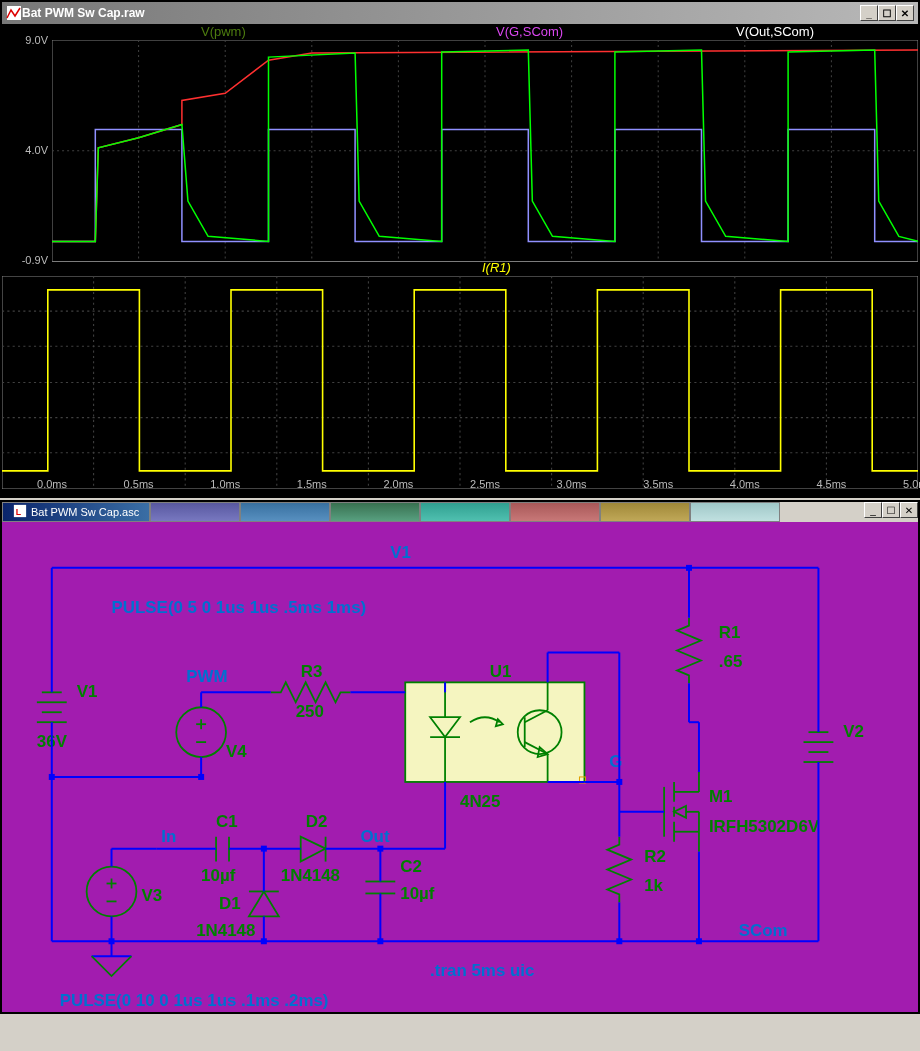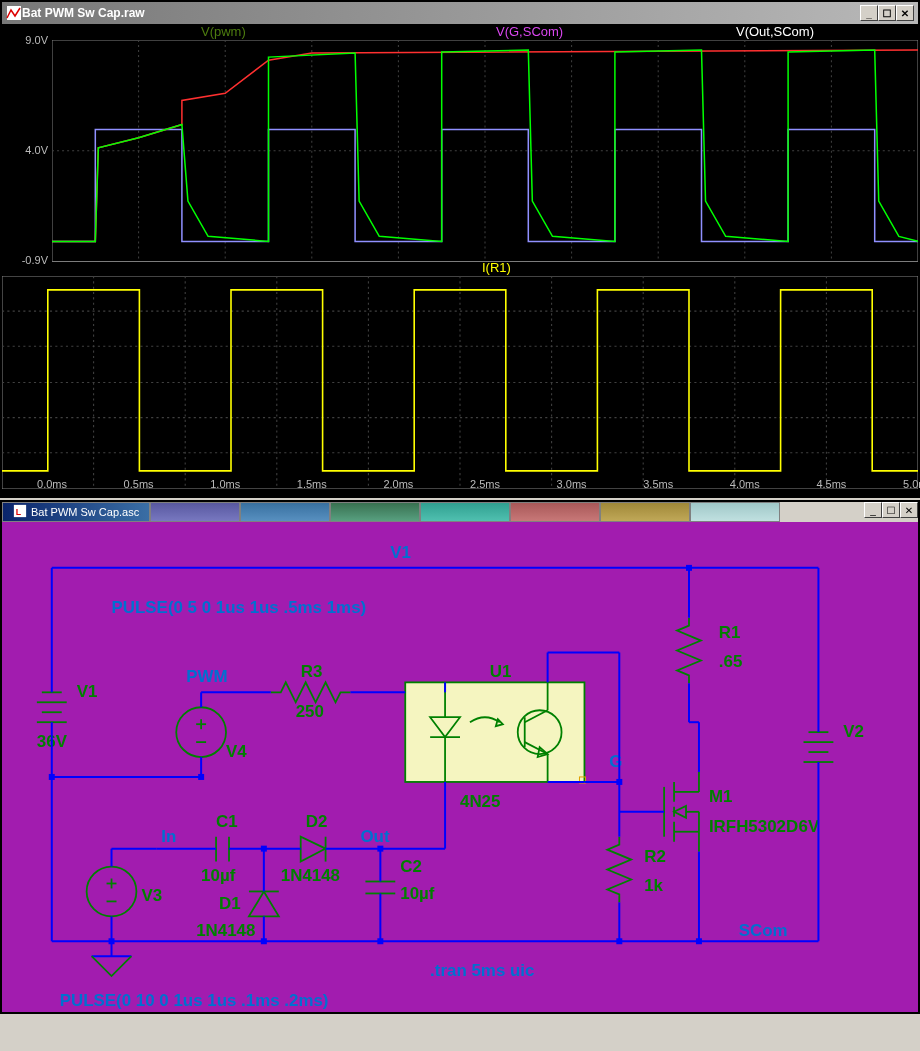--- a/index.html
+++ b/index.html
@@ -96,21 +96,21 @@
 
           <path d="M0 200 L43 200 L43 89 L129 89 L129 200 L215 200 L215 89 L301 89 L301 200 L387 200 L387 89 L473 89 L473 200 L559 200 L559 89 L645 89 L645 200 L731 200 L731 89 L817 89 L817 200 L860 200" stroke="#9090ff" stroke-width="1.5" fill="none"></path>
 
           <path d="M0 200 L43 200 L46 107 L86 97 L129 84 L129 60 L172 53 L215 20 L258 13 L860 10" stroke="#ff3030" stroke-width="1.5" fill="none"></path>
 
           <path d="M0 200 L43 200 L46 107 L86 97 L129 84 L135 160 L155 195 L215 200 L215 17 L301 13 L305 160 L325 195 L387 200 L387 12 L473 10 L477 160 L497 195 L559 200 L559 12 L645 10 L649 160 L669 195 L731 200 L731 12 L817 10 L821 160 L841 195 L860 200" stroke="#00ff00" stroke-width="1.5" fill="none"></path>
         </svg>
       </div>
     </div>
 
-    <div style="position:relative; height:16px; margin-left:50px;">
+    <div style="position:relative; height:16px; margin-left:50px;font-style:italic;">
       <span class="legend-label" style="left:430px;color:#ffff00">I(R1)</span>
     </div>
     <div class="plot-area" style="height:200px">
       <div class="plot">
         <svg class="plotsvg" viewBox="0 0 860 200" preserveAspectRatio="none">
           <rect x="0" y="0" width="860" height="200" fill="#000" stroke="#808080" stroke-width="1"></rect>
           <g stroke="#404040" stroke-dasharray="2,3">
             <line x1="0" y1="33" x2="860" y2="33"></line>
               <line x1="0" y1="66" x2="860" y2="66"></line>
               <line x1="0" y1="100" x2="860" y2="100"></line>

